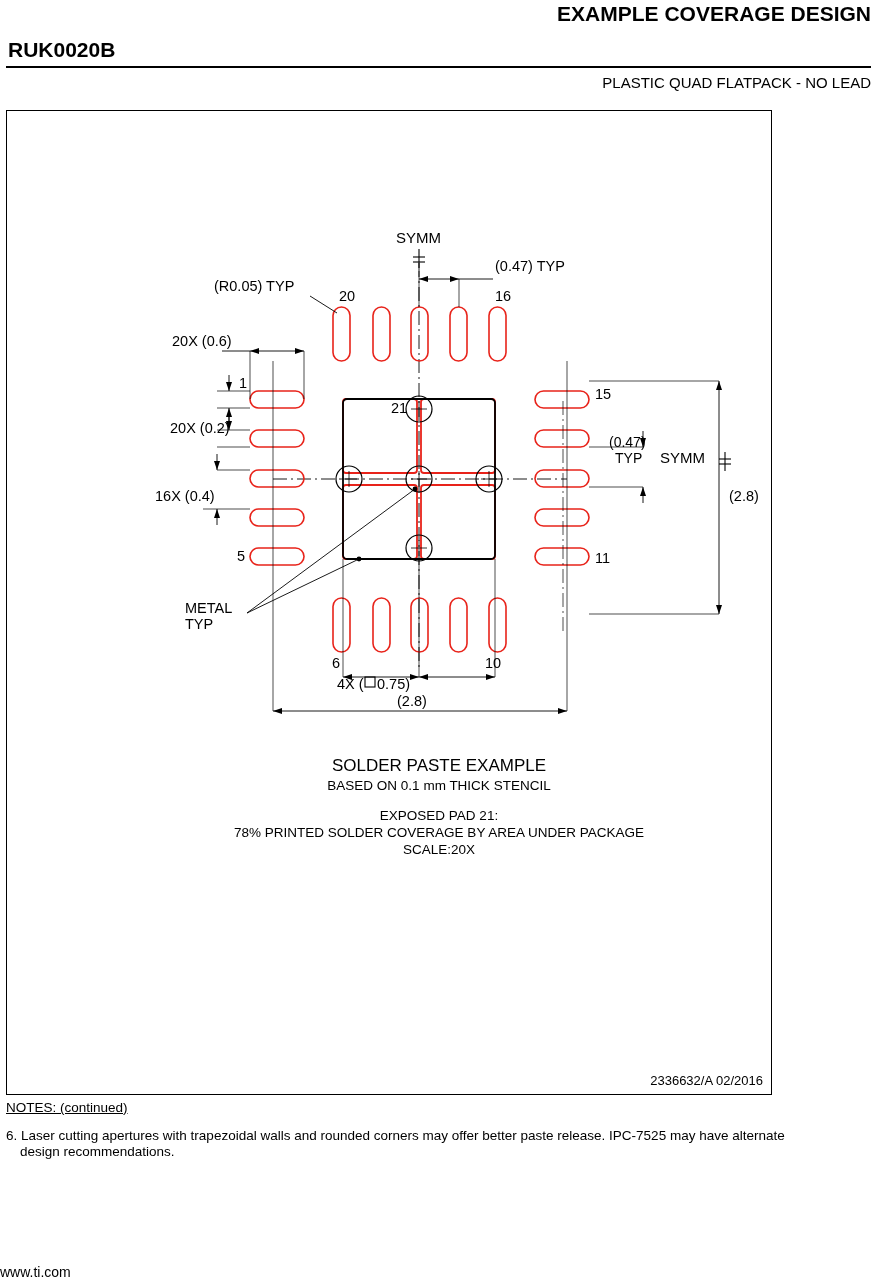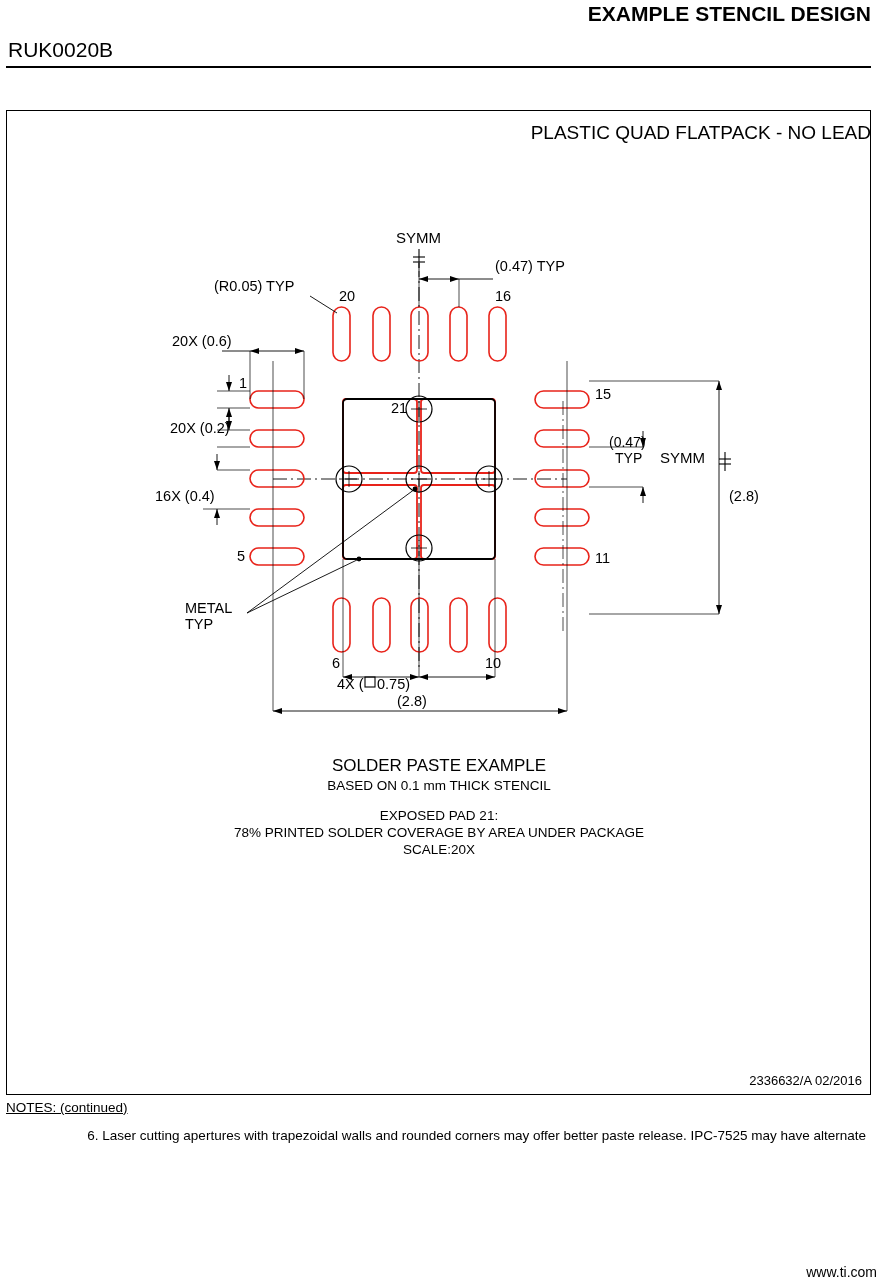--- a/index.html
+++ b/index.html
@@ -30,21 +30,21 @@
     font-size: 21px;
     font-weight: bold;
     letter-spacing: 0px;
     white-space: nowrap;
   }
   .hdr-part {
     position: absolute;
     left: 8px;
     top: 38px;
     font-size: 21px;
-    font-weight: normal;
+    font-weight: bold;
     white-space: nowrap;
   }
   .hdr-pkg {
     position: absolute;
     right: 6px;
     top: 38px;
     font-size: 19px;
     font-weight: bold;
     white-space: nowrap;
   }
@@ -53,31 +53,30 @@
     left: 6px;
     top: 66px;
     width: 865px;
     height: 2px;
     background: #000;
   }
   .hdr-sub {
     position: absolute;
     right: 6px;
     top: 74px;
-    font-size: 19px;
-    white-space: nowrap;
-    margin-top: 48px;
+    font-size: 15px;
+    white-space: nowrap;
   }
 
   
   .frame {
     position: absolute;
     left: 6px;
     top: 110px;
-    width: 865px;
+    width: 766px;
     height: 985px;
     border: 1.5px solid #000;
     box-sizing: border-box;
   }
   .drawing-svg {
     position: absolute;
     left: 0; top: 0;
     width: 865px;
     height: 985px;
     display: block;
@@ -99,48 +98,47 @@
     font-size: 13.5px;
     text-decoration: underline;
   }
   .note-item {
     position: absolute;
     left: 6px;
     top: 1128px;
     width: 860px;
     font-size: 13.5px;
     line-height: 16px;
-    text-align: right;
   }
   .note-item .n-indent {
     display: block;
     padding-left: 14px;
   }
 
   .footer {
     position: absolute;
     left: 0;
     bottom: 8px;
     width: 877px;
-    text-align: right;
+    text-align: left;
     font-size: 14px;
   }
 
   
   text {
     font-family: "Liberation Sans", sans-serif;
     fill: #000;
   }
 </style>
 </head>
 <body>
 
 <div class="page">
 
-  <div class="hdr-title">EXAMPLE STENCIL DESIGN</div>
+  <div class="hdr-title">EXAMPLE COVERAGE DESIGN</div>
   <div class="hdr-part">RUK0020B</div>
   <div class="hdr-rule"></div>
   <div class="hdr-sub">PLASTIC QUAD FLATPACK - NO LEAD</div>
 
   <div class="frame">
 
     <svg class="drawing-svg" viewBox="0 0 865 985">
       <defs>
         <marker id="arrL" markerWidth="10" markerHeight="8" refX="9" refY="4" orient="auto" markerUnits="userSpaceOnUse">
           <path d="M9,4 L0,1 L0,7 Z" fill="#000"></path>
@@ -341,17 +339,18 @@
       <text x="432" y="743" font-size="13.5" text-anchor="middle">SCALE:20X</text>
     </svg>
 
     <div class="docnum">2336632/A   02/2016</div>
   </div>
 
   <div class="notes-head">NOTES: (continued)</div>
   <div class="note-item">
     <span>6.</span>
     <span>Laser cutting apertures with trapezoidal walls and rounded corners may offer better paste release. IPC-7525 may have alternate</span>
+    <span class="n-indent">design recommendations.</span>
   </div>
 
   <div class="footer">www.ti.com</div>
 
 </div>
 
 </body></html>

